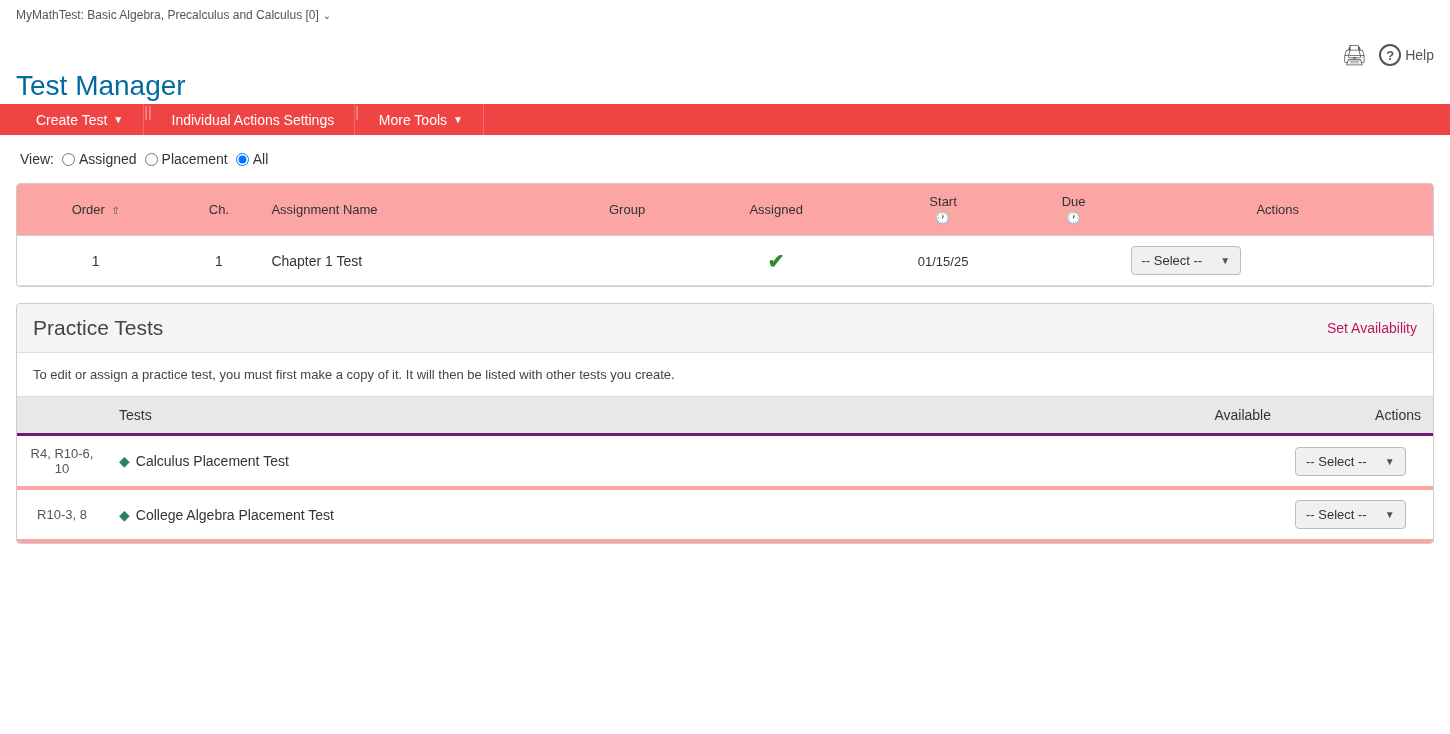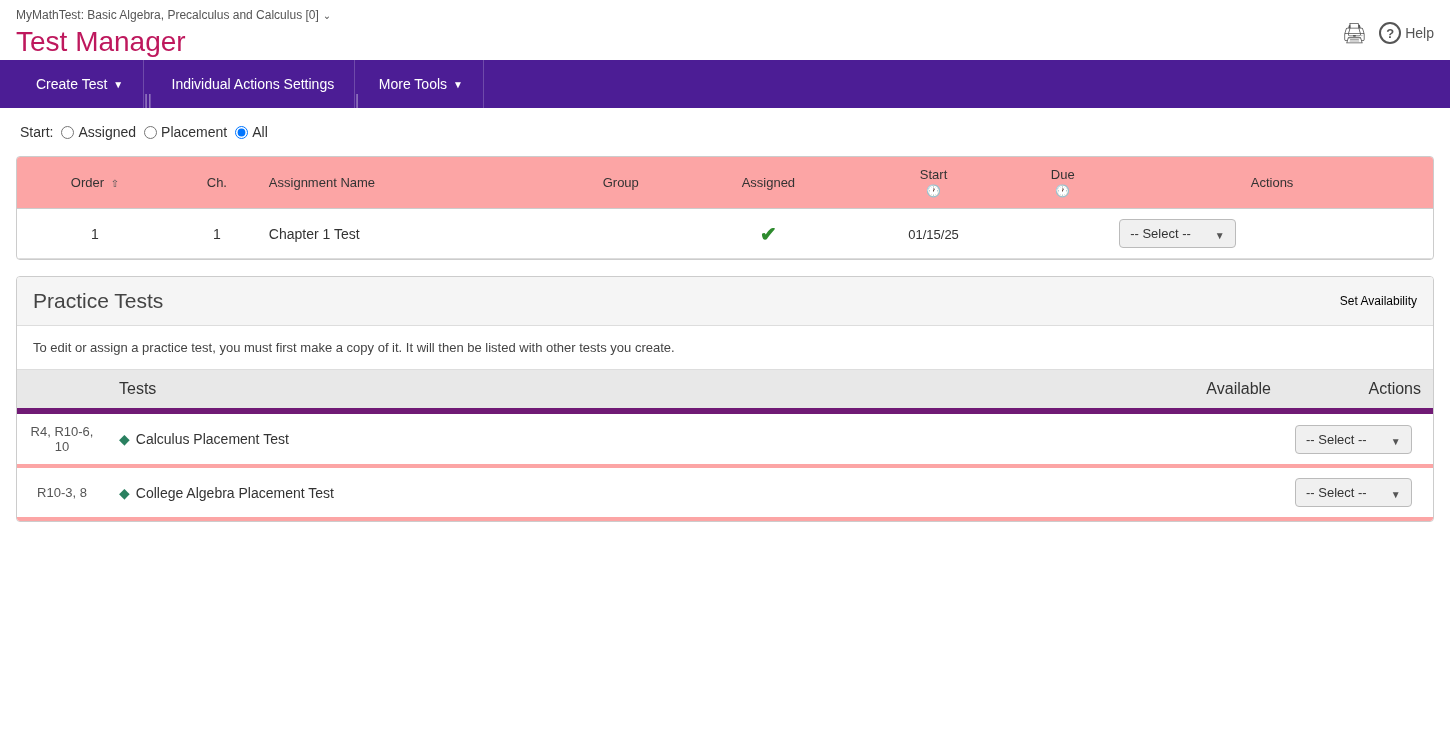--- a/index.html
+++ b/index.html
@@ -1,30 +1,30 @@
 <!DOCTYPE html>
 <html><head>
   <meta charset="utf-8">
   <style>
     * { box-sizing: border-box; margin: 0; padding: 0; }
     body { font-family: Arial, sans-serif; font-size: 14px; color: #333; background: #fff; }
 
     
     .top-bar { padding: 8px 16px 2px 16px; display: flex; align-items: center; justify-content: space-between; }
-    .top-bar-left { display: flex; flex-direction: column; }
+    .top-bar-left { display: flex; flex-direction: column; gap: 44px; }
     .course-title { font-size: 12px; color: #555; display: flex; align-items: center; gap: 4px; cursor: pointer; }
     .course-title .chevron { font-size: 10px; color: #555; }
-    .page-title { font-size: 28px; font-weight: 300; color: #be185d; margin-top: 4px; }
+    .page-title { font-size: 28px; font-weight: 300; color: #0369a1; margin-top: 4px; }
     .top-bar-right { display: flex; align-items: center; gap: 12px; }
     .print-icon { font-size: 20px; color: #555; cursor: pointer; }
     .help-btn { display: flex; align-items: center; gap: 4px; color: #555; cursor: pointer; font-size: 14px; }
     .help-circle { width: 22px; height: 22px; border: 2px solid #555; border-radius: 50%; display: flex; align-items: center; justify-content: center; font-size: 13px; font-weight: bold; }
 
     
-    .nav-bar { background: #4c1d95; display: flex; align-items: flex-end; padding: 0 16px; height: 48px; }
+    .nav-bar { background: #ef4444; display: flex; align-items: flex-start; padding: 0 16px; height: 31px; }
     .nav-item { color: #fff; font-size: 14px; padding: 0 20px; height: 100%; display: flex; align-items: center; gap: 6px; cursor: pointer; border-right: 1px solid rgba(255,255,255,0.2); }
     .nav-item:first-child { border-left: none; }
     .nav-separator { color: rgba(255,255,255,0.5); margin: 0; }
     .nav-item .caret { font-size: 10px; }
 
     
     .view-filter { padding: 16px 20px; display: flex; align-items: center; gap: 8px; font-size: 14px; }
     .view-filter label { display: flex; align-items: center; gap: 4px; cursor: pointer; }
     .view-filter input[type=radio] { cursor: pointer; }
 
@@ -36,35 +36,35 @@
     .main-table thead th.left { text-align: left; }
     .main-table tbody tr { border-bottom: 1px solid #ddd; }
     .main-table tbody td { padding: 10px 8px; text-align: center; vertical-align: middle; }
     .main-table tbody td.left { text-align: left; }
     .sort-icon { font-size: 10px; margin-left: 3px; color: #555; }
     .clock-icon { font-size: 12px; color: #555; display: block; margin-top: 2px; }
     .checkmark { color: #2e8b2e; font-size: 20px; font-weight: bold; }
     .start-date { color: #333; font-size: 13px; }
 
     
-    .select-btn { background: #f0f0f0; border: 1px solid #bbb; border-radius: 4px; padding: 6px 10px; font-size: 13px; color: #333; cursor: pointer; display: flex; align-items: flex-end; gap: 24px; min-width: 110px; justify-content: space-between; }
+    .select-btn { background: #f0f0f0; border: 1px solid #bbb; border-radius: 4px; padding: 6px 10px; font-size: 13px; color: #333; cursor: pointer; display: flex; align-items: center; gap: 18px; min-width: 110px; justify-content: space-between; }
     .select-btn .caret { font-size: 10px; color: #555; }
 
     
     .practice-section { margin: 0 16px 16px 16px; border: 1px solid #ccc; border-radius: 4px; overflow: hidden; }
     .practice-header { background: #f5f5f5; padding: 12px 16px; display: flex; align-items: center; justify-content: space-between; border-bottom: 1px solid #ddd; }
     .practice-title { font-size: 21px; color: #444; font-weight: normal; }
-    .set-availability { color: #000000; font-size: 12px; cursor: pointer; text-decoration: none; }
+    .set-availability { color: #be185d; font-size: 14px; cursor: pointer; text-decoration: none; }
     .practice-note { padding: 14px 16px; font-size: 13px; color: #444; background: #fff; border-bottom: 1px solid #ddd; }
 
     
     .practice-table-container { background: #fff; }
     .practice-table { width: 100%; border-collapse: collapse; }
     .practice-table thead tr { background: #e8e8e8; }
-    .practice-table thead th { padding: 10px 12px; text-align: left; font-weight: normal; color: #333; font-size: 16px; border-bottom: 6px solid #701a75; }
+    .practice-table thead th { padding: 10px 12px; text-align: left; font-weight: normal; color: #333; font-size: 14px; border-bottom: 3px solid #701a75; }
     .practice-table thead th.right { text-align: right; }
     .practice-table tbody tr { border-bottom: 4px solid #fca5a5; }
     .practice-table tbody td { padding: 10px 12px; vertical-align: middle; }
     .practice-table tbody td.center { text-align: center; }
     .practice-table tbody td.right { text-align: right; }
     .practice-table tbody td.chapter-col { color: #555; font-size: 13px; text-align: center; width: 80px; }
     .diamond-icon { color: #2a8060; font-size: 14px; margin-right: 6px; }
     .test-name { font-size: 14px; color: #333; }
     .test-name-cell { display: flex; align-items: center; }
   </style>
@@ -99,21 +99,21 @@
     <span>Individual Actions Settings</span>
   </div>
   <span class="nav-separator">|</span>
   <div class="nav-item">
     <span>More Tools</span>
     <span class="caret">▼</span>
   </div>
 </nav>
 
 <div class="view-filter">
-  <span>Start:</span>
+  <span>View:</span>
   <label>
     <input type="radio" name="view" value="assigned" style="">
     <span>Assigned</span>
   </label>
   <label>
     <input type="radio" name="view" value="unassigned" style="">
     <span>Placement</span>
   </label>
   <label>
     <input type="radio" name="view" value="all" checked="" style="">

